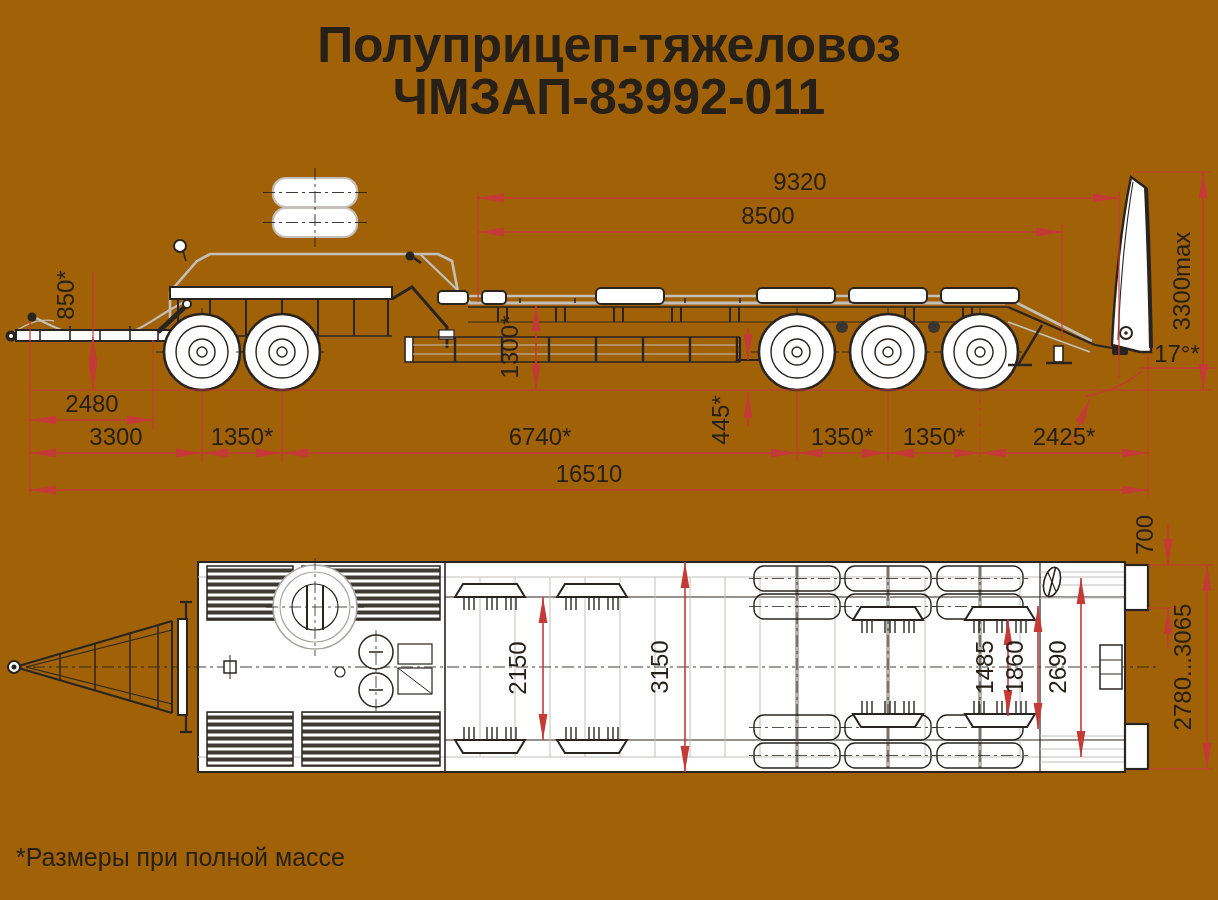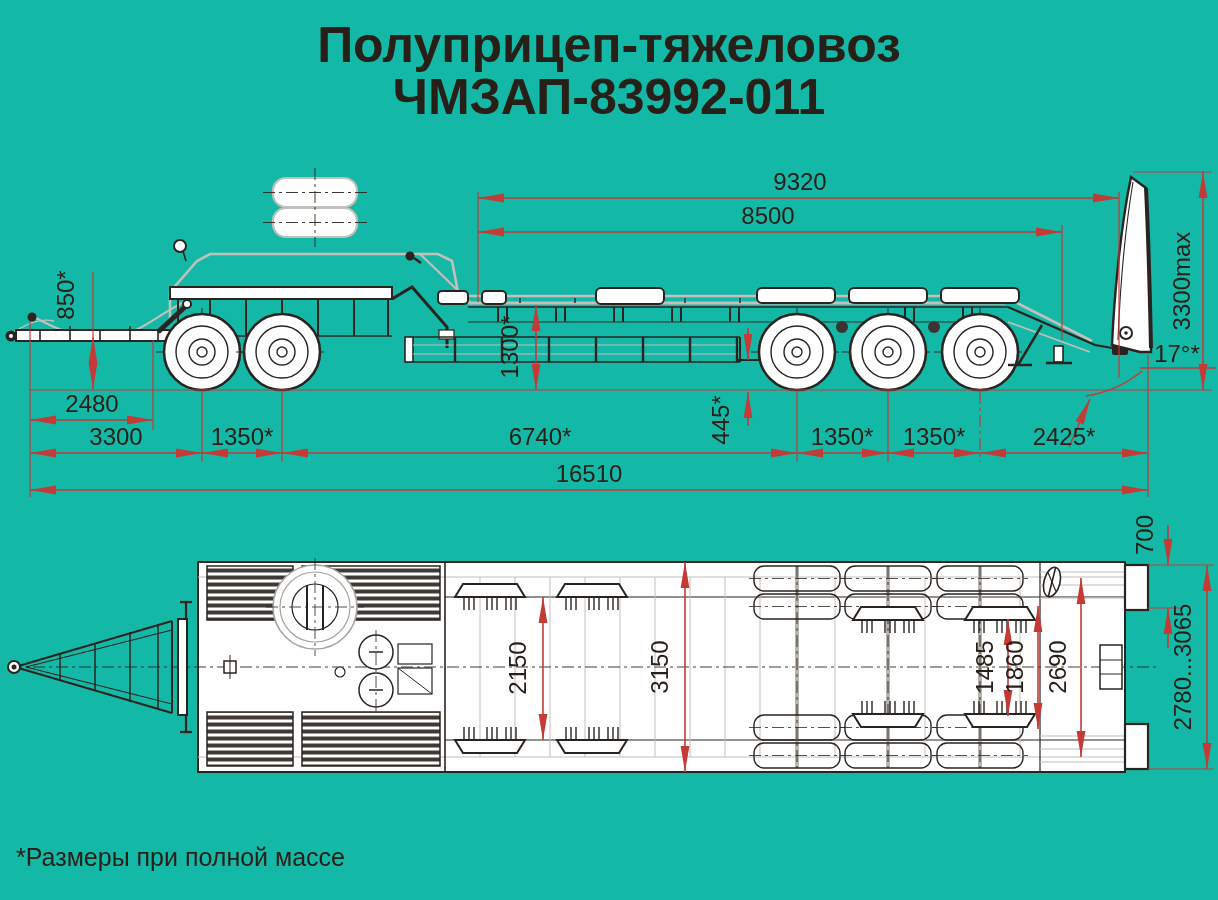--- a/index.html
+++ b/index.html
@@ -1,16 +1,16 @@
 <!DOCTYPE html>
 <html><head>
 <meta charset="utf-8">
 <style>
   html,body{margin:0;padding:0;background:#ffffff;}
-  .stage{position:relative;width:1218px;height:900px;background:#14b8a6;overflow:hidden;
+  .stage{position:relative;width:1218px;height:900px;background:#a16207;overflow:hidden;
          font-family:"Liberation Sans",sans-serif;}
   svg{display:block}
   
   .blk{stroke:#2a2420;fill:none}
   .gry{stroke:#c3c0bb;fill:none}
   .red{stroke:#c43a36;fill:none}
   .wfill{fill:#ffffff}
   
   text.dt{font-family:"Liberation Sans",sans-serif;font-size:24px;fill:#262019;text-anchor:middle}
   text.title{font-family:"Liberation Sans",sans-serif;font-weight:bold;font-size:50px;fill:#262019;text-anchor:middle}

